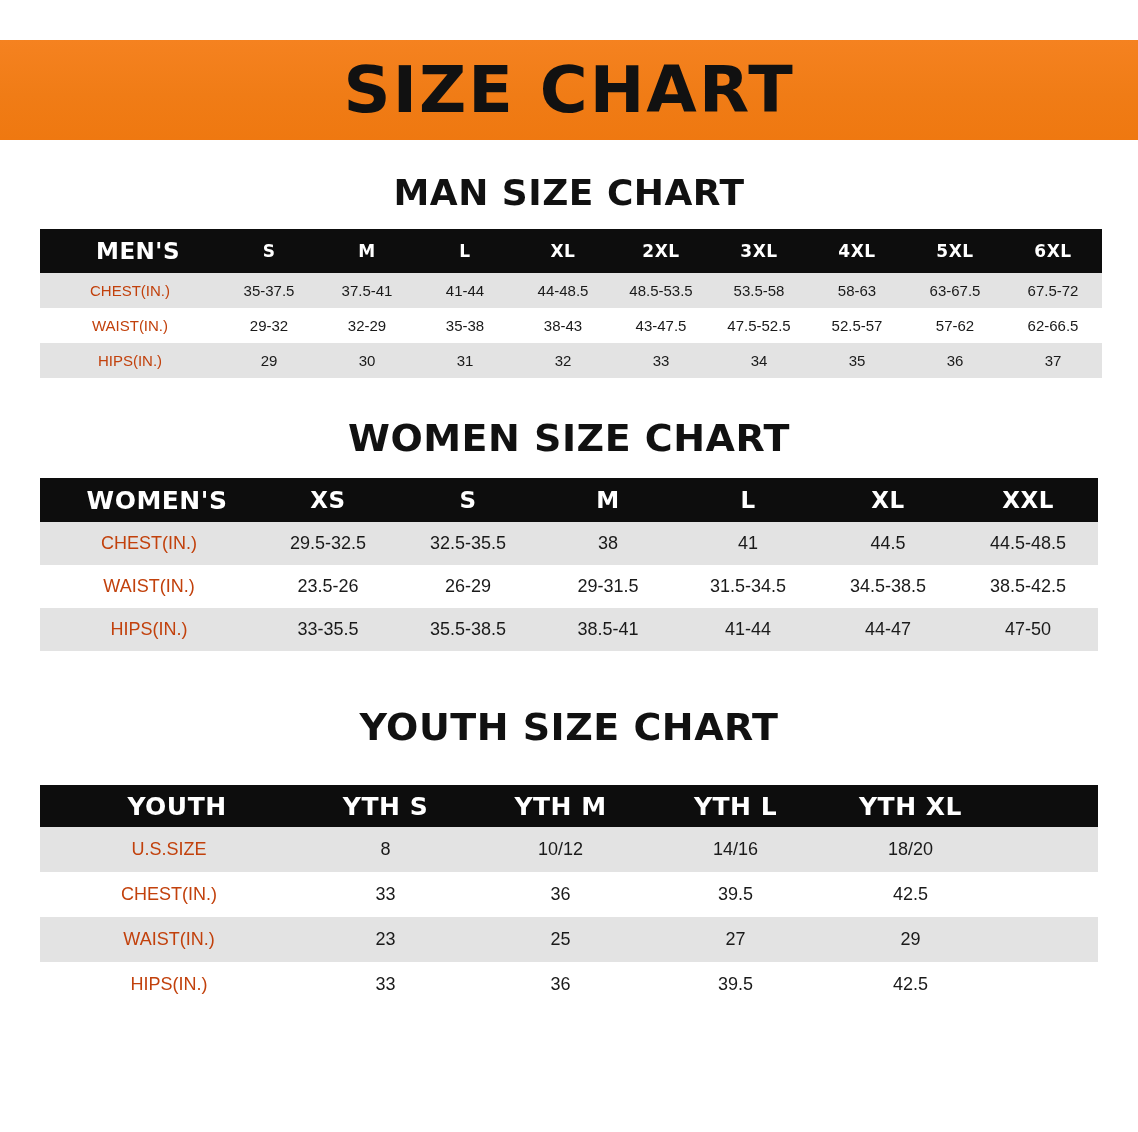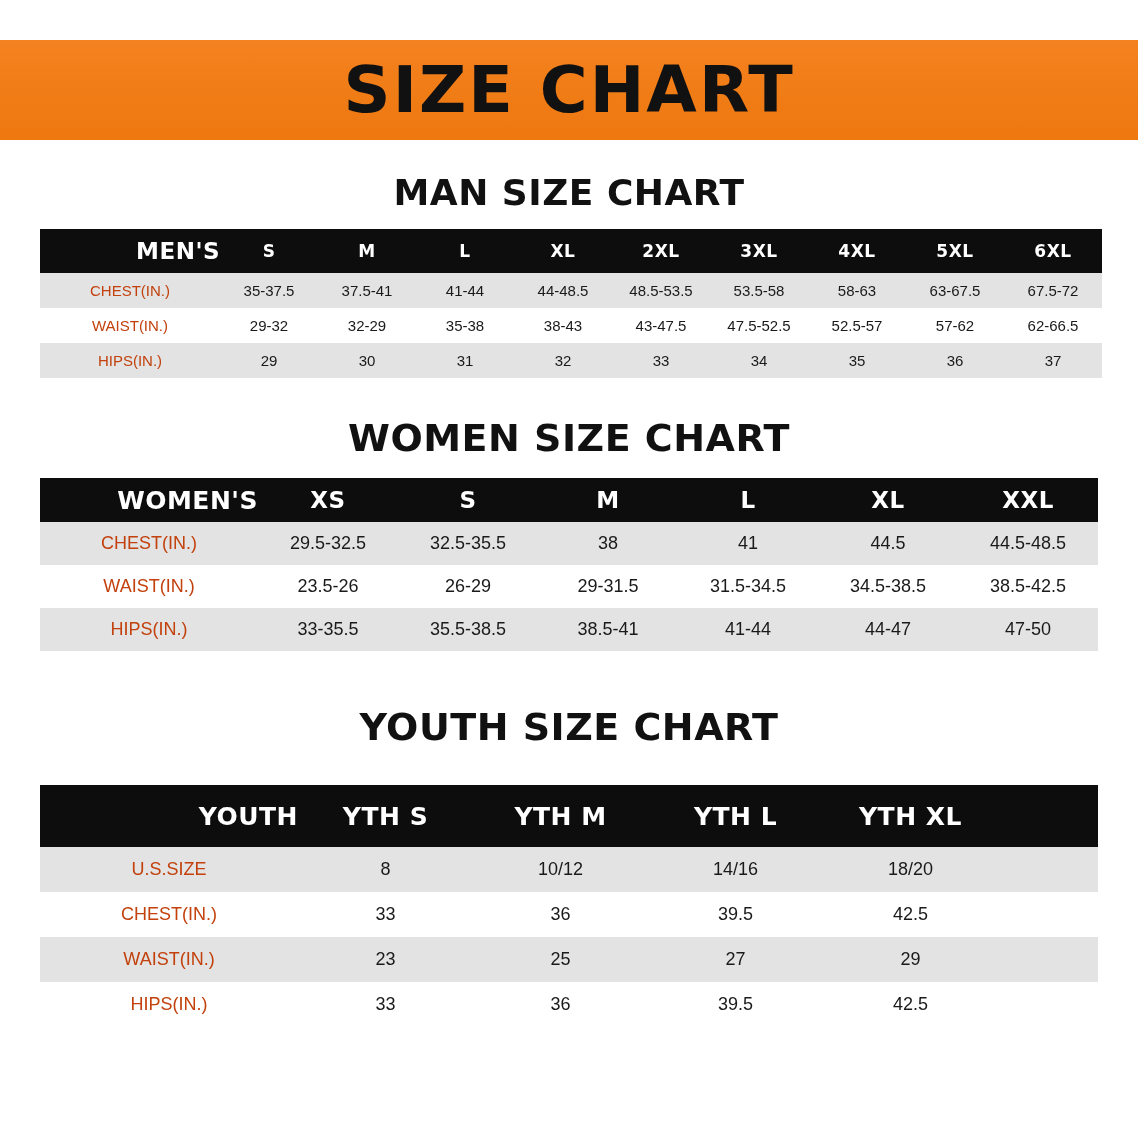--- a/index.html
+++ b/index.html
@@ -72,21 +72,21 @@
   }
   table.size thead th {
     color: #ffffff;
     font-family: "DejaVu Sans", sans-serif;
     font-weight: bold;
     font-size: 19px;
     text-align: center;
     letter-spacing: 0.5px;
   }
   table.size thead th.rowlabel {
-    text-align: right;
+    text-align: center;
     padding-left: 16px;
     font-size: 22px;
   }
   table.size tbody td {
     text-align: center;
     font-size: 16px;
     color: #1a1a1a;
     font-family: "Liberation Sans", sans-serif;
   }
   table.size tbody td.rowlabel {
@@ -103,21 +103,21 @@
   #men-table thead th.rowlabel { font-size: 23px; }
   #men-table thead th { font-size: 17px; }
   #men-table tbody td { font-size: 15px; }
 
   
   #women-table thead th { height: 44px; font-size: 23px; }
   #women-table thead th.rowlabel { font-size: 25px; }
   #women-table tbody td { height: 43px; font-size: 18px; }
 
   
-  #youth-table thead th { height: 62px; font-size: 25px; }
+  #youth-table thead th { height: 42px; font-size: 25px; }
   #youth-table thead th.rowlabel { font-size: 25px; }
   #youth-table tbody td { height: 45px; font-size: 18px; }
 
   
   .note {
     margin: 26px 34px 0 34px;
     color: #b32222;
     font-family: "Liberation Sans", sans-serif;
     font-size: 25px;
     line-height: 1.35;

